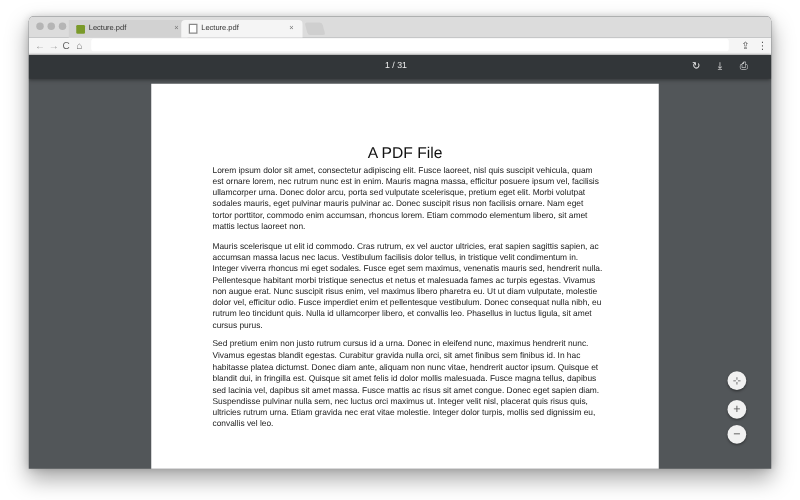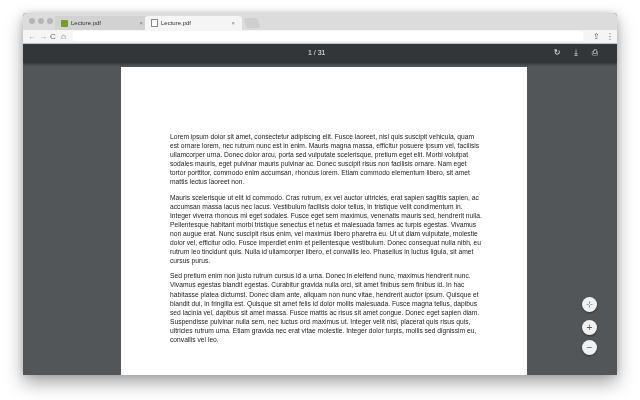--- a/index.html
+++ b/index.html
@@ -57,20 +57,21 @@
   </div>
 
   <div class="pdfbar">
     <span class="pagenum">1 / 31</span>
     <span class="tbicon" style="left:529px">↻</span>
     <span class="tbicon" style="left:548px">⤓</span>
     <span class="tbicon" style="left:567px">⎙</span>
   </div>
 
   <div class="page">
+    <div class="title">A PDF File</div>
     <div class="body">
       <p>Lorem ipsum dolor sit amet, consectetur adipiscing elit. Fusce laoreet, nisl quis suscipit vehicula, quam est ornare lorem, nec rutrum nunc est in enim. Mauris magna massa, efficitur posuere ipsum vel, facilisis ullamcorper urna. Donec dolor arcu, porta sed vulputate scelerisque, pretium eget elit. Morbi volutpat sodales mauris, eget pulvinar mauris pulvinar ac. Donec suscipit risus non facilisis ornare. Nam eget tortor porttitor, commodo enim accumsan, rhoncus lorem. Etiam commodo elementum libero, sit amet mattis lectus laoreet non.</p>
       <p>Mauris scelerisque ut elit id commodo. Cras rutrum, ex vel auctor ultricies, erat sapien sagittis sapien, ac accumsan massa lacus nec lacus. Vestibulum facilisis dolor tellus, in tristique velit condimentum in. Integer viverra rhoncus mi eget sodales. Fusce eget sem maximus, venenatis mauris sed, hendrerit nulla. Pellentesque habitant morbi tristique senectus et netus et malesuada fames ac turpis egestas. Vivamus non augue erat. Nunc suscipit risus enim, vel maximus libero pharetra eu. Ut ut diam vulputate, molestie dolor vel, efficitur odio. Fusce imperdiet enim et pellentesque vestibulum. Donec consequat nulla nibh, eu rutrum leo tincidunt quis. Nulla id ullamcorper libero, et convallis leo. Phasellus in luctus ligula, sit amet cursus purus.</p>
       <p>Sed pretium enim non justo rutrum cursus id a urna. Donec in eleifend nunc, maximus hendrerit nunc. Vivamus egestas blandit egestas. Curabitur gravida nulla orci, sit amet finibus sem finibus id. In hac habitasse platea dictumst. Donec diam ante, aliquam non nunc vitae, hendrerit auctor ipsum. Quisque et blandit dui, in fringilla est. Quisque sit amet felis id dolor mollis malesuada. Fusce magna tellus, dapibus sed lacinia vel, dapibus sit amet massa. Fusce mattis ac risus sit amet congue. Donec eget sapien diam. Suspendisse pulvinar nulla sem, nec luctus orci maximus ut. Integer velit nisl, placerat quis risus quis, ultricies rutrum urna. Etiam gravida nec erat vitae molestie. Integer dolor turpis, mollis sed dignissim eu, convallis vel leo.</p>
     </div>
   </div>
 
   <div class="fab" style="left:559px;top:284px;font-size:8px">⊹</div>
   <div class="fab" style="left:559px;top:307px">+</div>
   <div class="fab" style="left:559px;top:327px">−</div>

